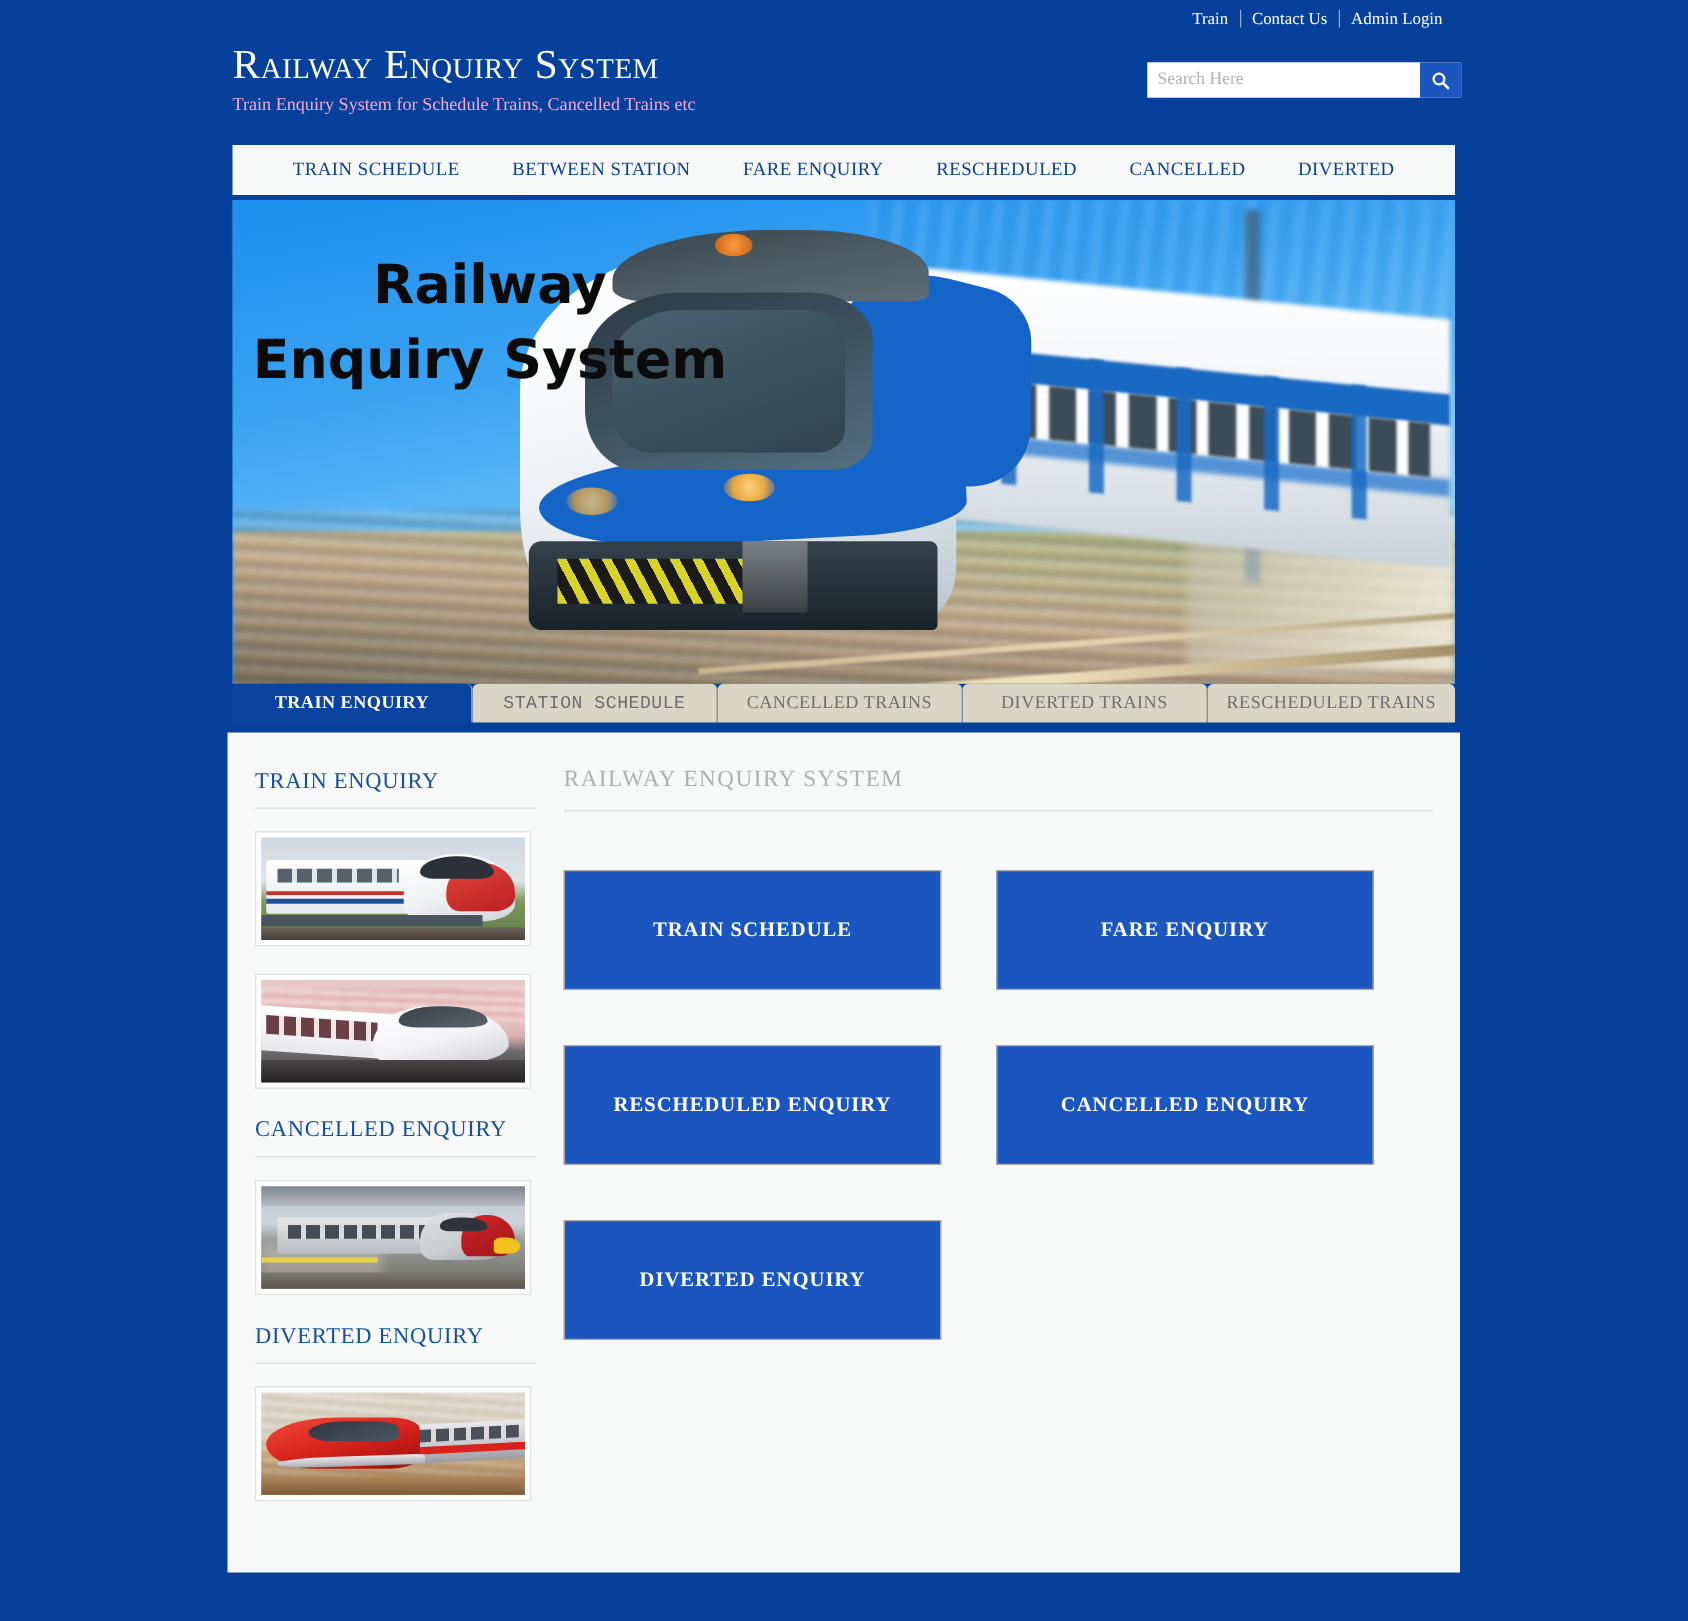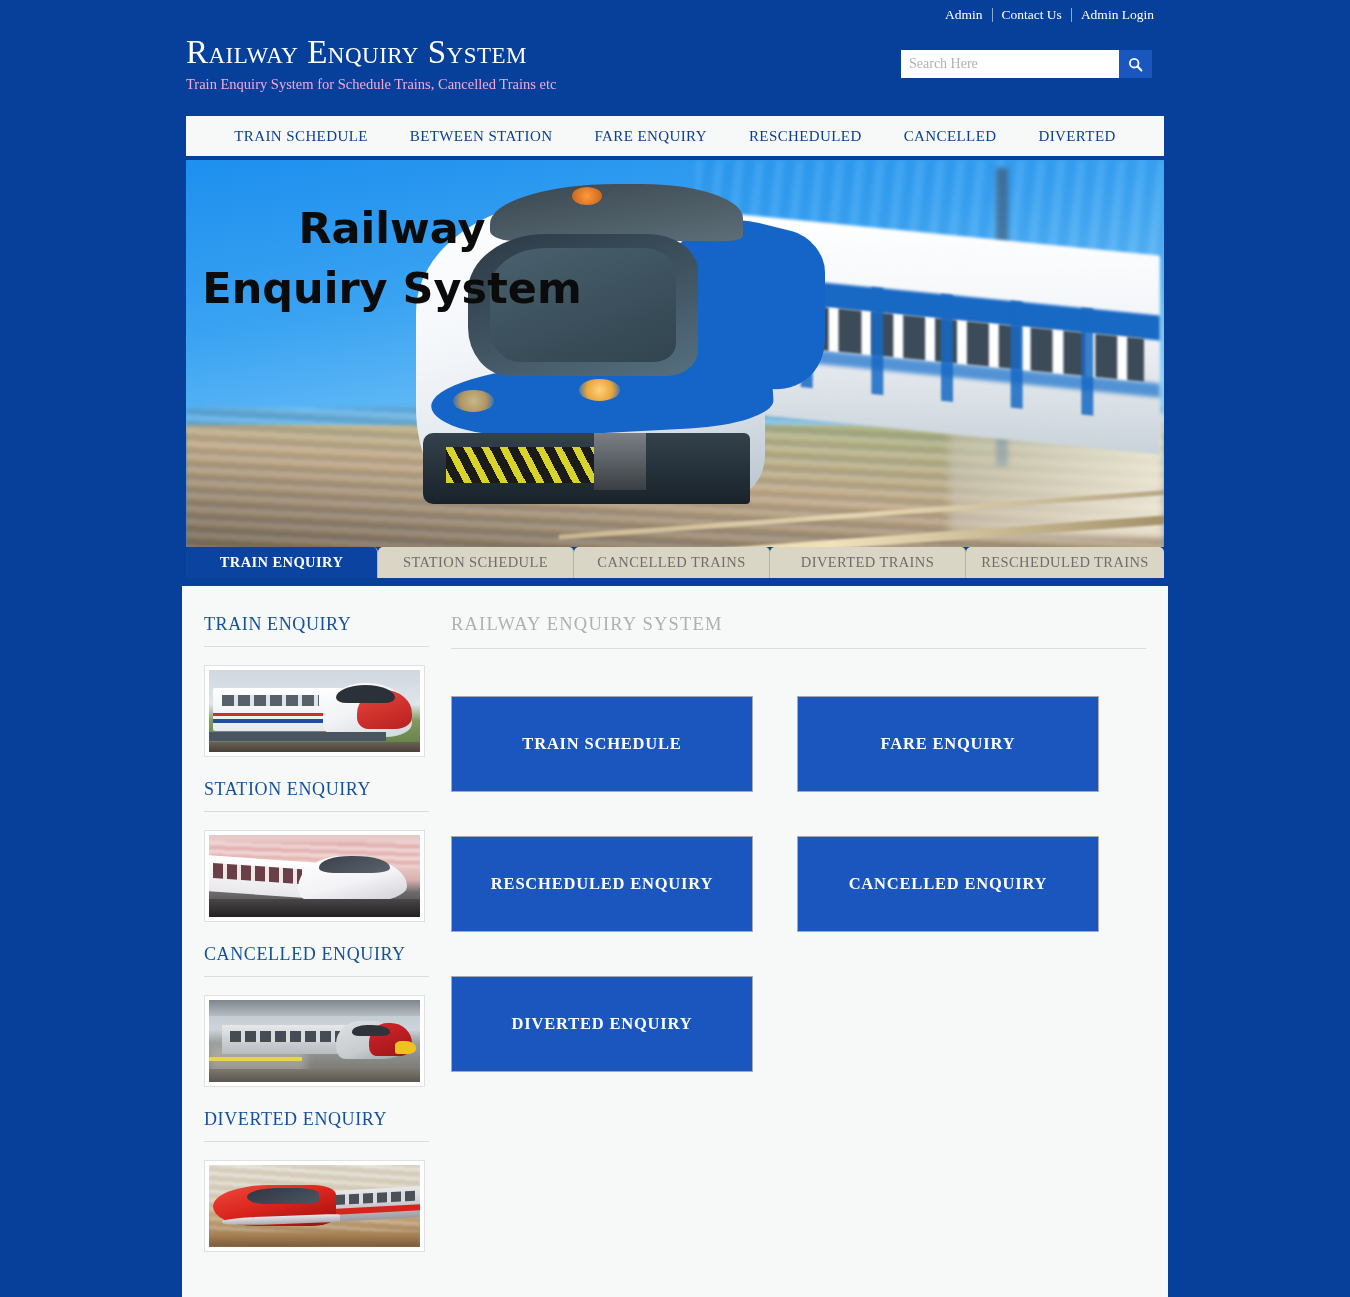--- a/index.html
+++ b/index.html
@@ -52,21 +52,21 @@
   }
   .brand-sub {
     color: #f9a8d4;
     font-size: 14.5px;
     line-height: 20px;
     margin-top: 2px;
     white-space: nowrap;
   }
   .searchbox {
     position: absolute;
-    right: 198px;
+    right: 181px;
     top: 20px;
     width: 251px;
     height: 28px;
     display: flex;
     background: #ffffff;
   }
   .searchbox input {
     flex: 1;
     border: none;
     outline: none;
@@ -295,21 +295,21 @@
     white-space: nowrap;
     padding: 0 14px;
   }
   .tab:last-child { border-right: none; }
   .tab.active {
     background: #0b44a0;
     color: #ffffff;
     font-weight: bold;
   }
   .tab-w0 { width: 192px; }
-  .tab-w1 { width: 196px; }
+  .tab-w1 { width: 196px; font-family: Liberation Mono, monospace; }
   .tab-w2 { width: 196px; }
   .tab-w3 { width: 196px; }
   .tab-w4 { width: 198px; }
 
   
   .content {
     width: 986px;
     margin: 0 auto;
     position: relative;
     top: -27px;
@@ -533,21 +533,21 @@
     justify-content: center;
     cursor: pointer;
     text-align: center;
   }
 </style>
 </head>
 <body>
 
 <div class="topbar">
   <div class="toplinks">
-    <a href="#">Admin</a>
+    <a href="#">Train</a>
     <span class="toplink-sep"></span>
     <a href="#">Contact Us</a>
     <span class="toplink-sep"></span>
     <a href="#">Admin Login</a>
   </div>
 </div>
 
 <div class="header">
   <div class="brand">
     <div class="brand-title">Railway Enquiry System</div>
@@ -632,21 +632,20 @@
         <div class="stripe-r"></div>
         <div class="stripe-b"></div>
         <div class="cab"></div>
         <div class="red"></div>
         <div class="glass"></div>
         <div class="skirtline"></div>
         <div class="track"></div>
       </div>
     </div>
 
-    <div class="side-heading">STATION ENQUIRY</div>
     <div class="thumb-frame">
       <div class="thumb t2">
         <div class="streak"></div>
         <div class="body"></div>
         <div class="win"></div>
         <div class="cab"></div>
         <div class="glass"></div>
         <div class="dark"></div>
       </div>
     </div>

